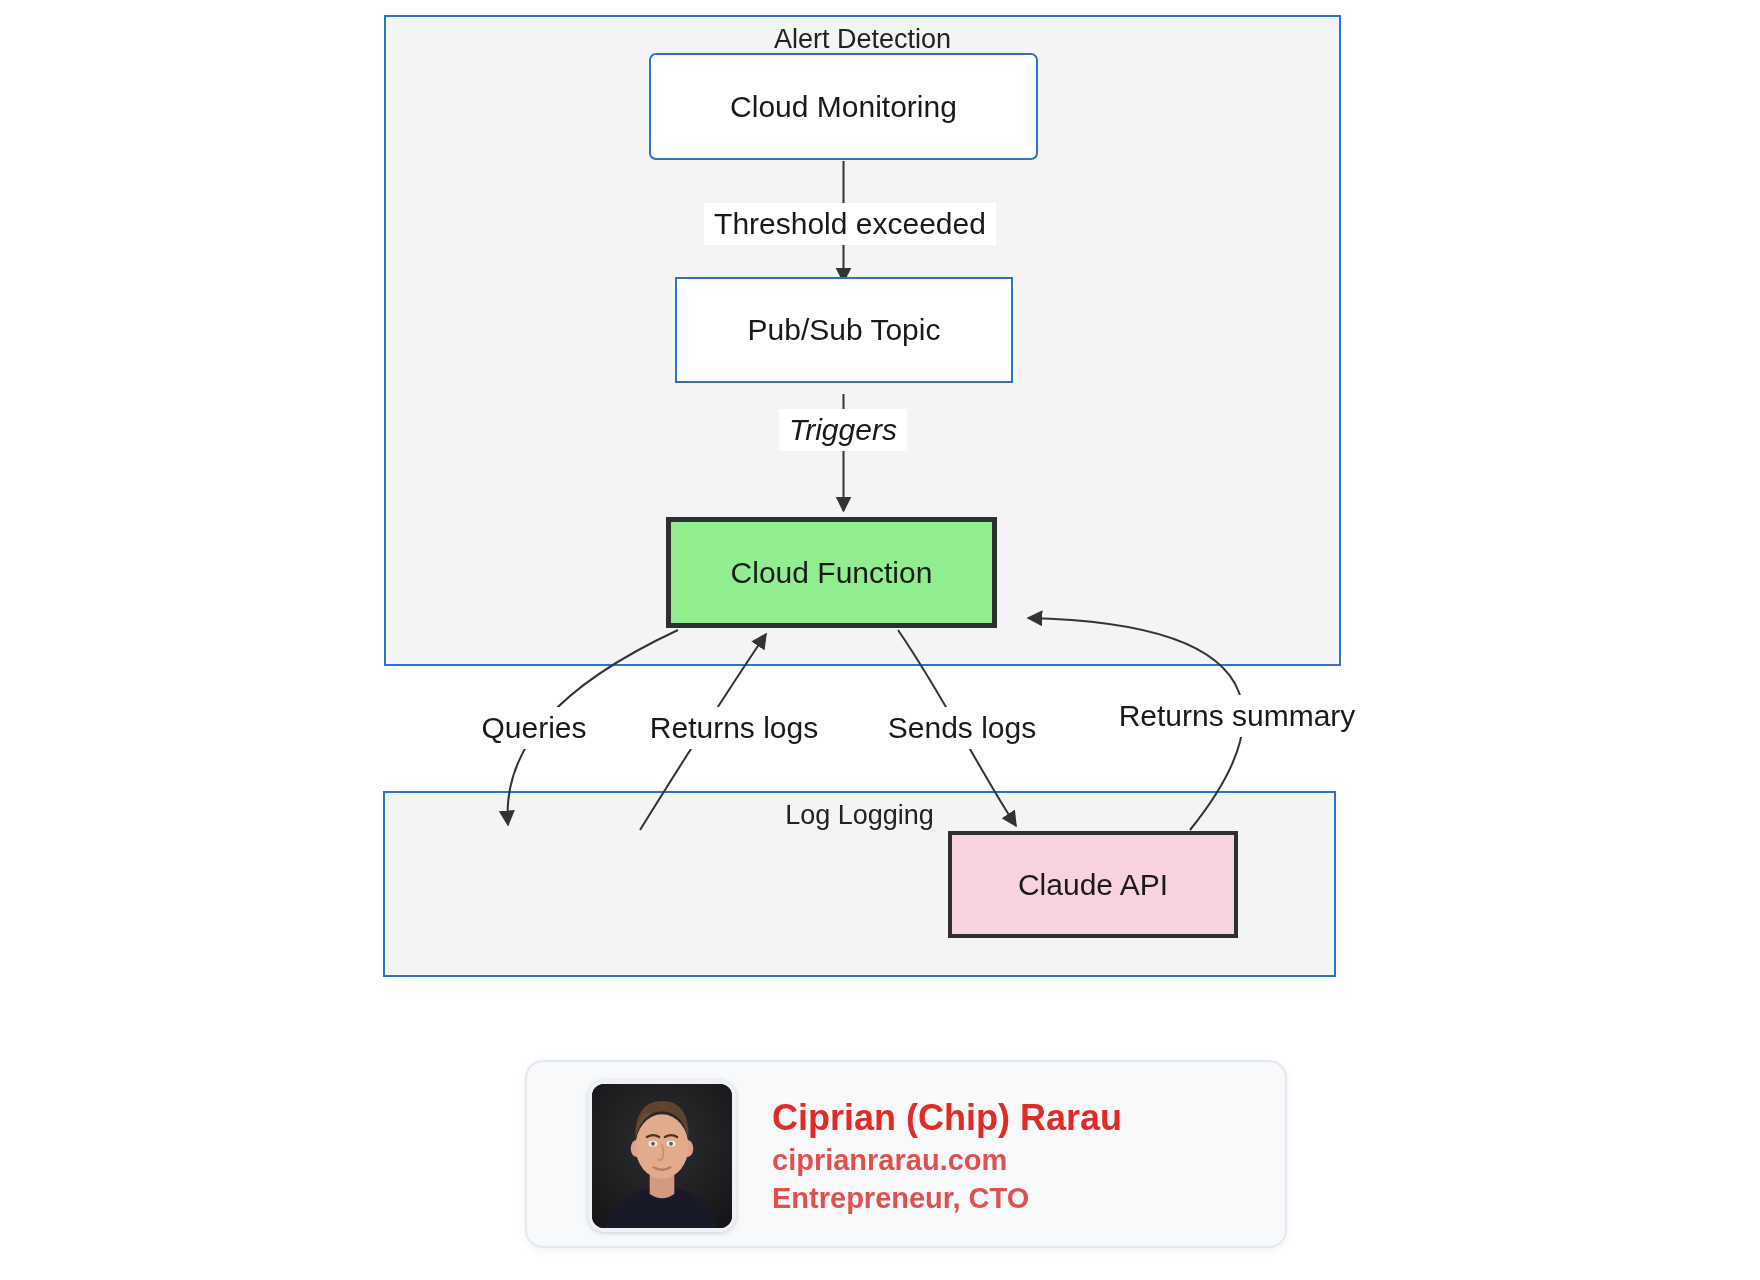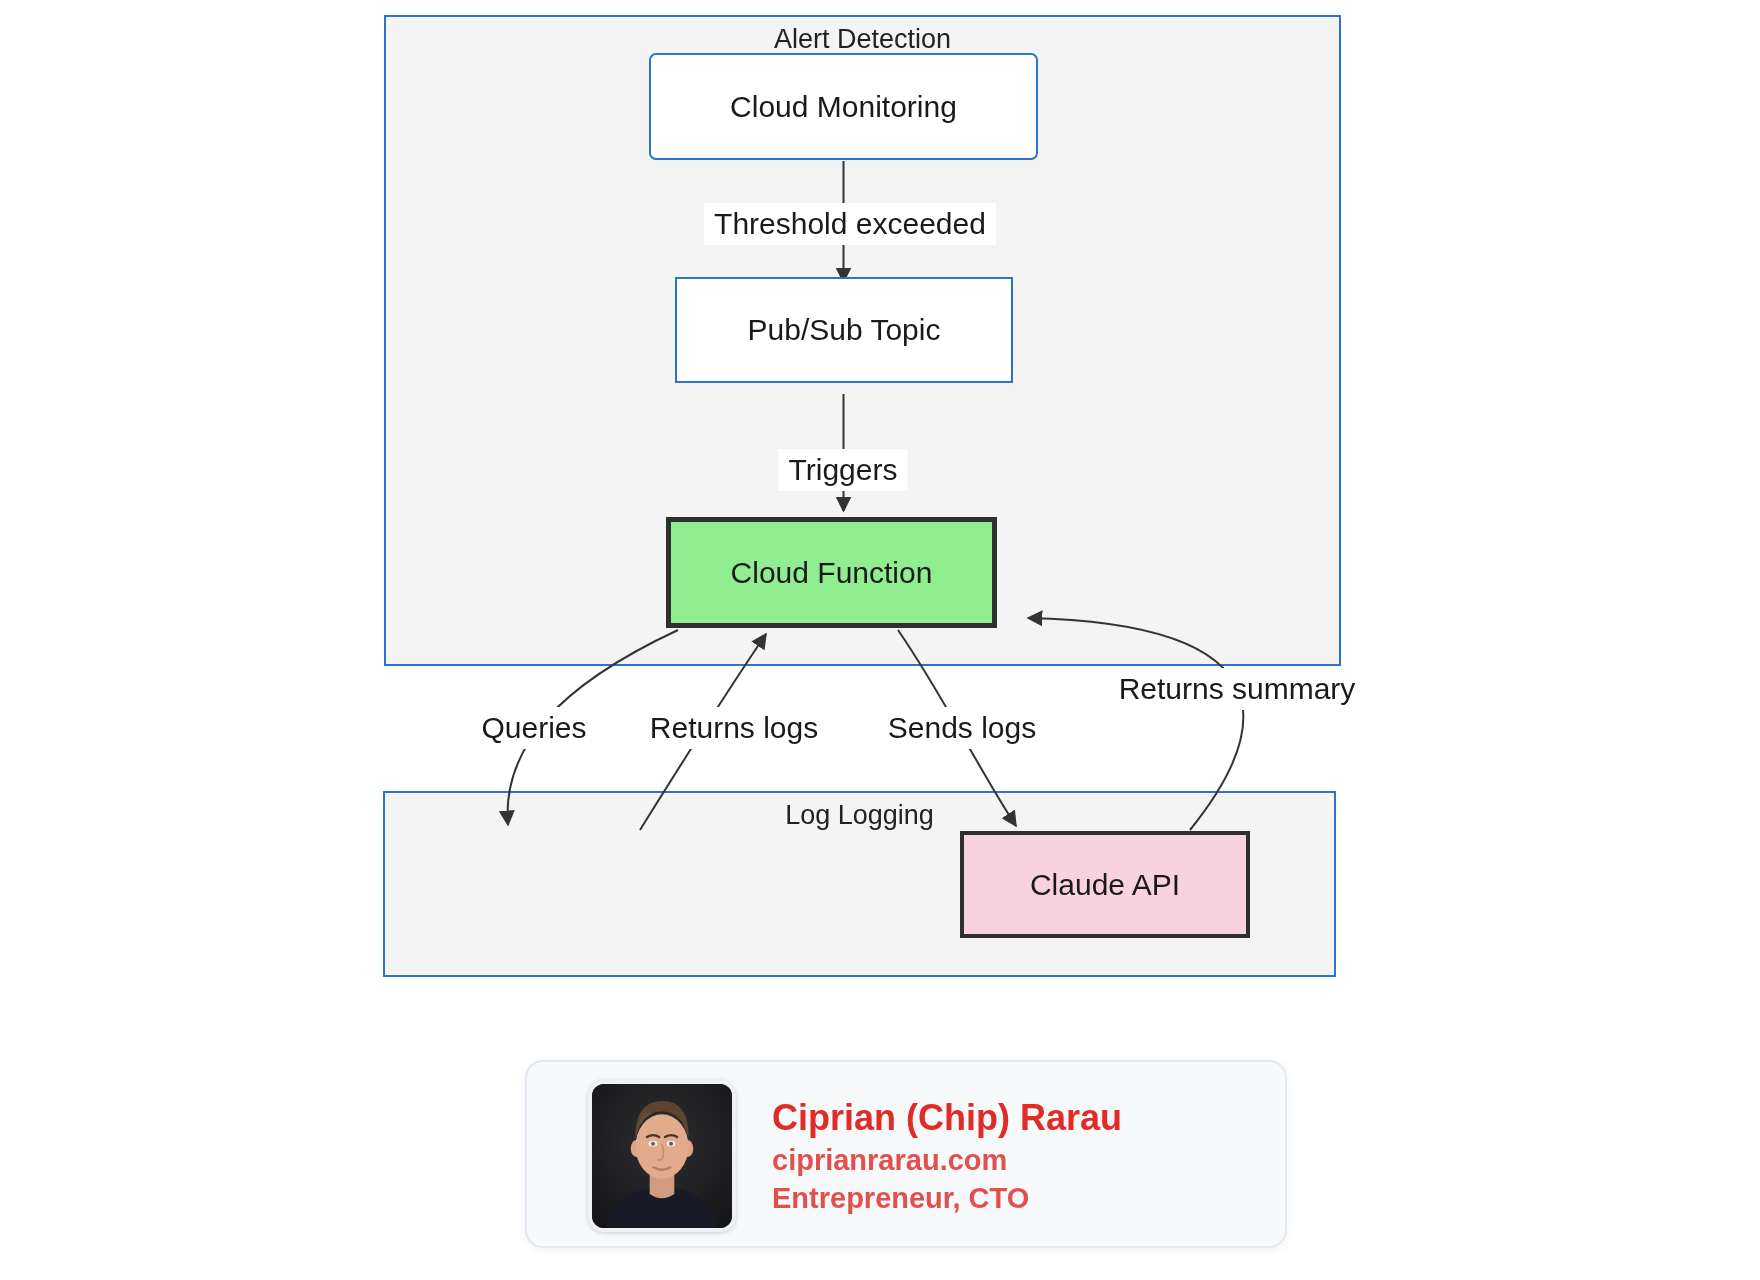--- a/index.html
+++ b/index.html
@@ -28,31 +28,31 @@
   .node{
     position:absolute;display:flex;align-items:center;justify-content:center;
     font-size:30px;z-index:2;background:#ffffff;border:2px solid var(--node-border);
   }
   #node-cloud-monitoring{left:649px;top:53px;width:389px;height:107px;border-radius:7px;}
   #node-pubsub-topic{left:675px;top:277px;width:338px;height:106px;}
   #node-cloud-function{left:666px;top:517px;width:331px;height:111px;
     background:var(--green-fill);border:5px solid var(--dark-border);}
   #node-cloud-logging{left:468px;top:830px;width:343px;height:107px;}
   #node-claude-api{left:948px;top:831px;width:290px;height:107px;
-    background:var(--pink-fill);border:4px solid var(--dark-border);margin-left:12px;}
+    background:var(--pink-fill);border:4px solid var(--dark-border);}
   .elabel{
     position:absolute;transform:translate(-50%,-50%);background:var(--label-bg);
     font-size:30px;padding:4px 10px;white-space:nowrap;z-index:2;color:var(--text-color);
   }
   #el-threshold{left:850px;top:224px;}
-  #el-triggers{left:843px;top:470px;}
+  #el-triggers{left:843px;top:430px;font-style:italic;}
   #el-queries{left:534px;top:728px;}
   #el-returns-logs{left:734px;top:728px;}
   #el-sends-logs{left:962px;top:728px;}
-  #el-returns-summary{left:1237px;top:689px;text-align:center;}
+  #el-returns-summary{left:1237px;top:716px;text-align:center;}
   .card{
     position:absolute;left:525px;top:1060px;width:762px;height:188px;
     background:var(--card-bg);border:2px solid var(--card-border);border-radius:18px;
     box-shadow:0 2px 8px rgba(30,50,80,.07);z-index:2;display:flex;align-items:center;
   }
   .avatar{
     position:absolute;left:61px;top:18px;width:148px;height:152px;border-radius:16px;
     overflow:hidden;border:4px solid #eef2f7;box-shadow:0 1px 5px rgba(0,0,0,.18);
     background:#1c1c1e;
   }

